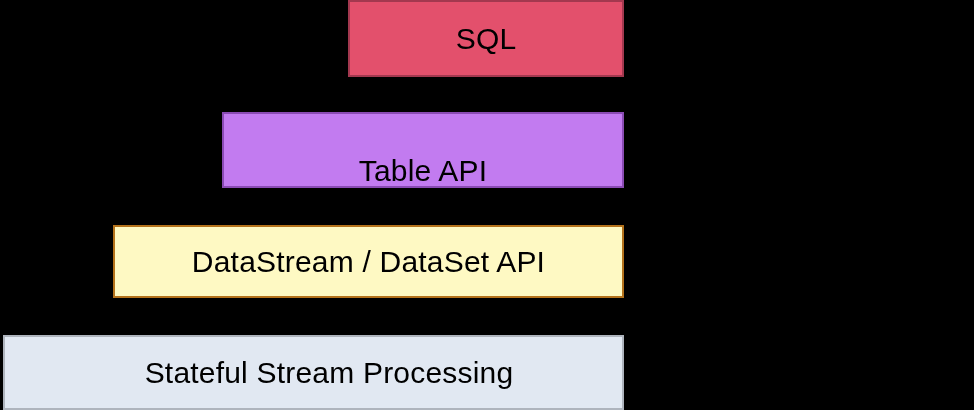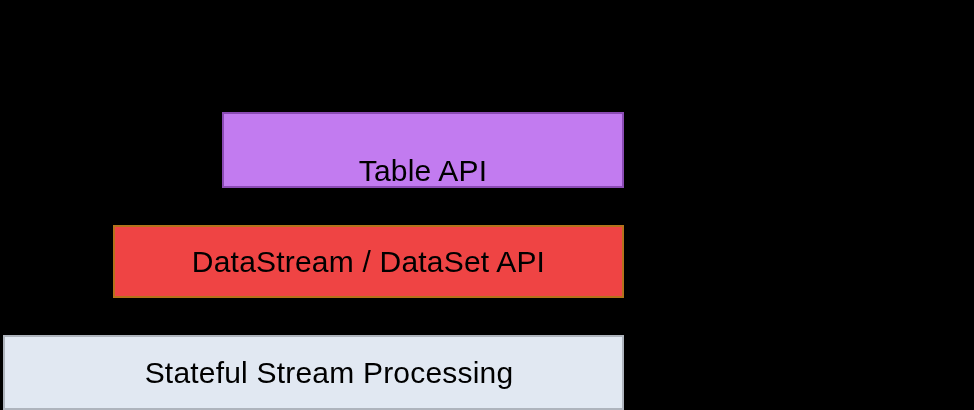--- a/index.html
+++ b/index.html
@@ -59,26 +59,29 @@
     width: 621px;
     height: 75px;
     padding-left: 31px;
   }
 </style>
 </head>
 <body style="background: rgb(0, 0, 0);">
 
 <div id="canvas">
 
+  <div class="layer-box" id="layer-sql" style="background-color: rgb(227, 80, 108); border-color: rgb(163, 56, 79);">
+    <span class="layer-label" style="color: rgb(0, 0, 0);">SQL</span>
+  </div>
 
   <div class="layer-box" id="layer-table-api" style="background-color: rgb(194, 123, 240); border-color: rgb(138, 75, 180);">
     <span class="layer-label" style="color: rgb(0, 0, 0);">Table API</span>
   </div>
 
-  <div class="layer-box" id="layer-datastream-dataset-api" style="background-color: #ef4444; border-color: rgb(180, 114, 27);">
+  <div class="layer-box" id="layer-datastream-dataset-api" style="background-color: #fef9c3; border-color: rgb(180, 114, 27);">
     <span class="layer-label" style="color: rgb(0, 0, 0);">DataStream / DataSet API</span>
   </div>
 
   <div class="layer-box" id="layer-stateful-stream-processing" style="background-color: rgb(225, 232, 242); border-color: rgb(174, 180, 189);">
     <span class="layer-label" style="color: rgb(0, 0, 0);">Stateful Stream Processing</span>
   </div>
 
 </div>
 
 </body></html>

